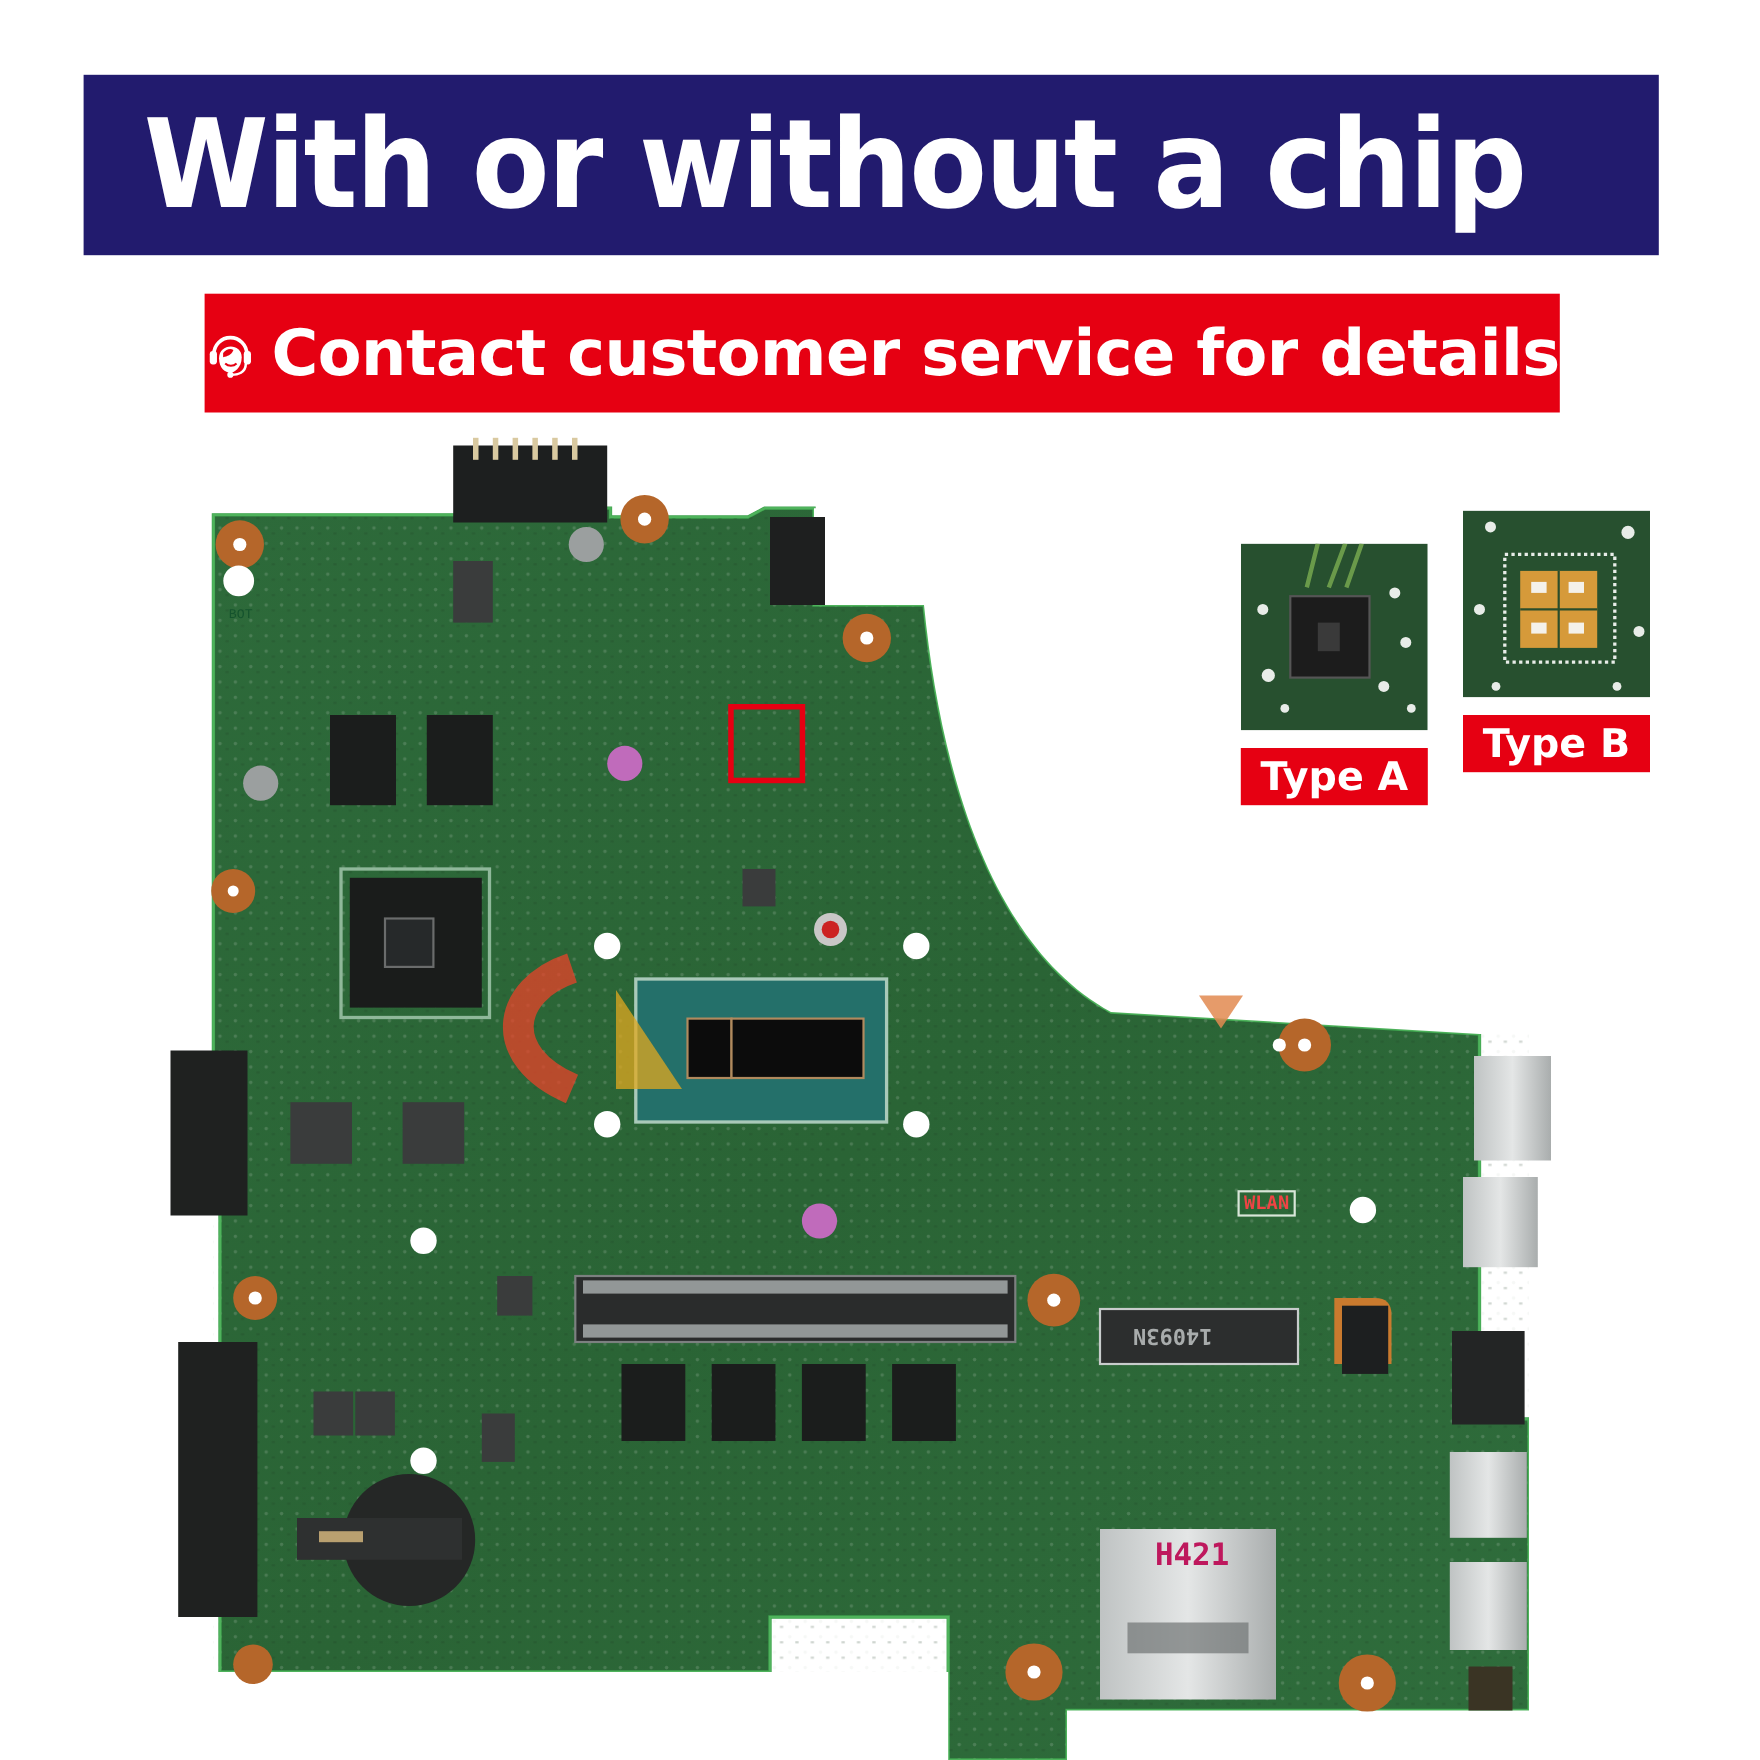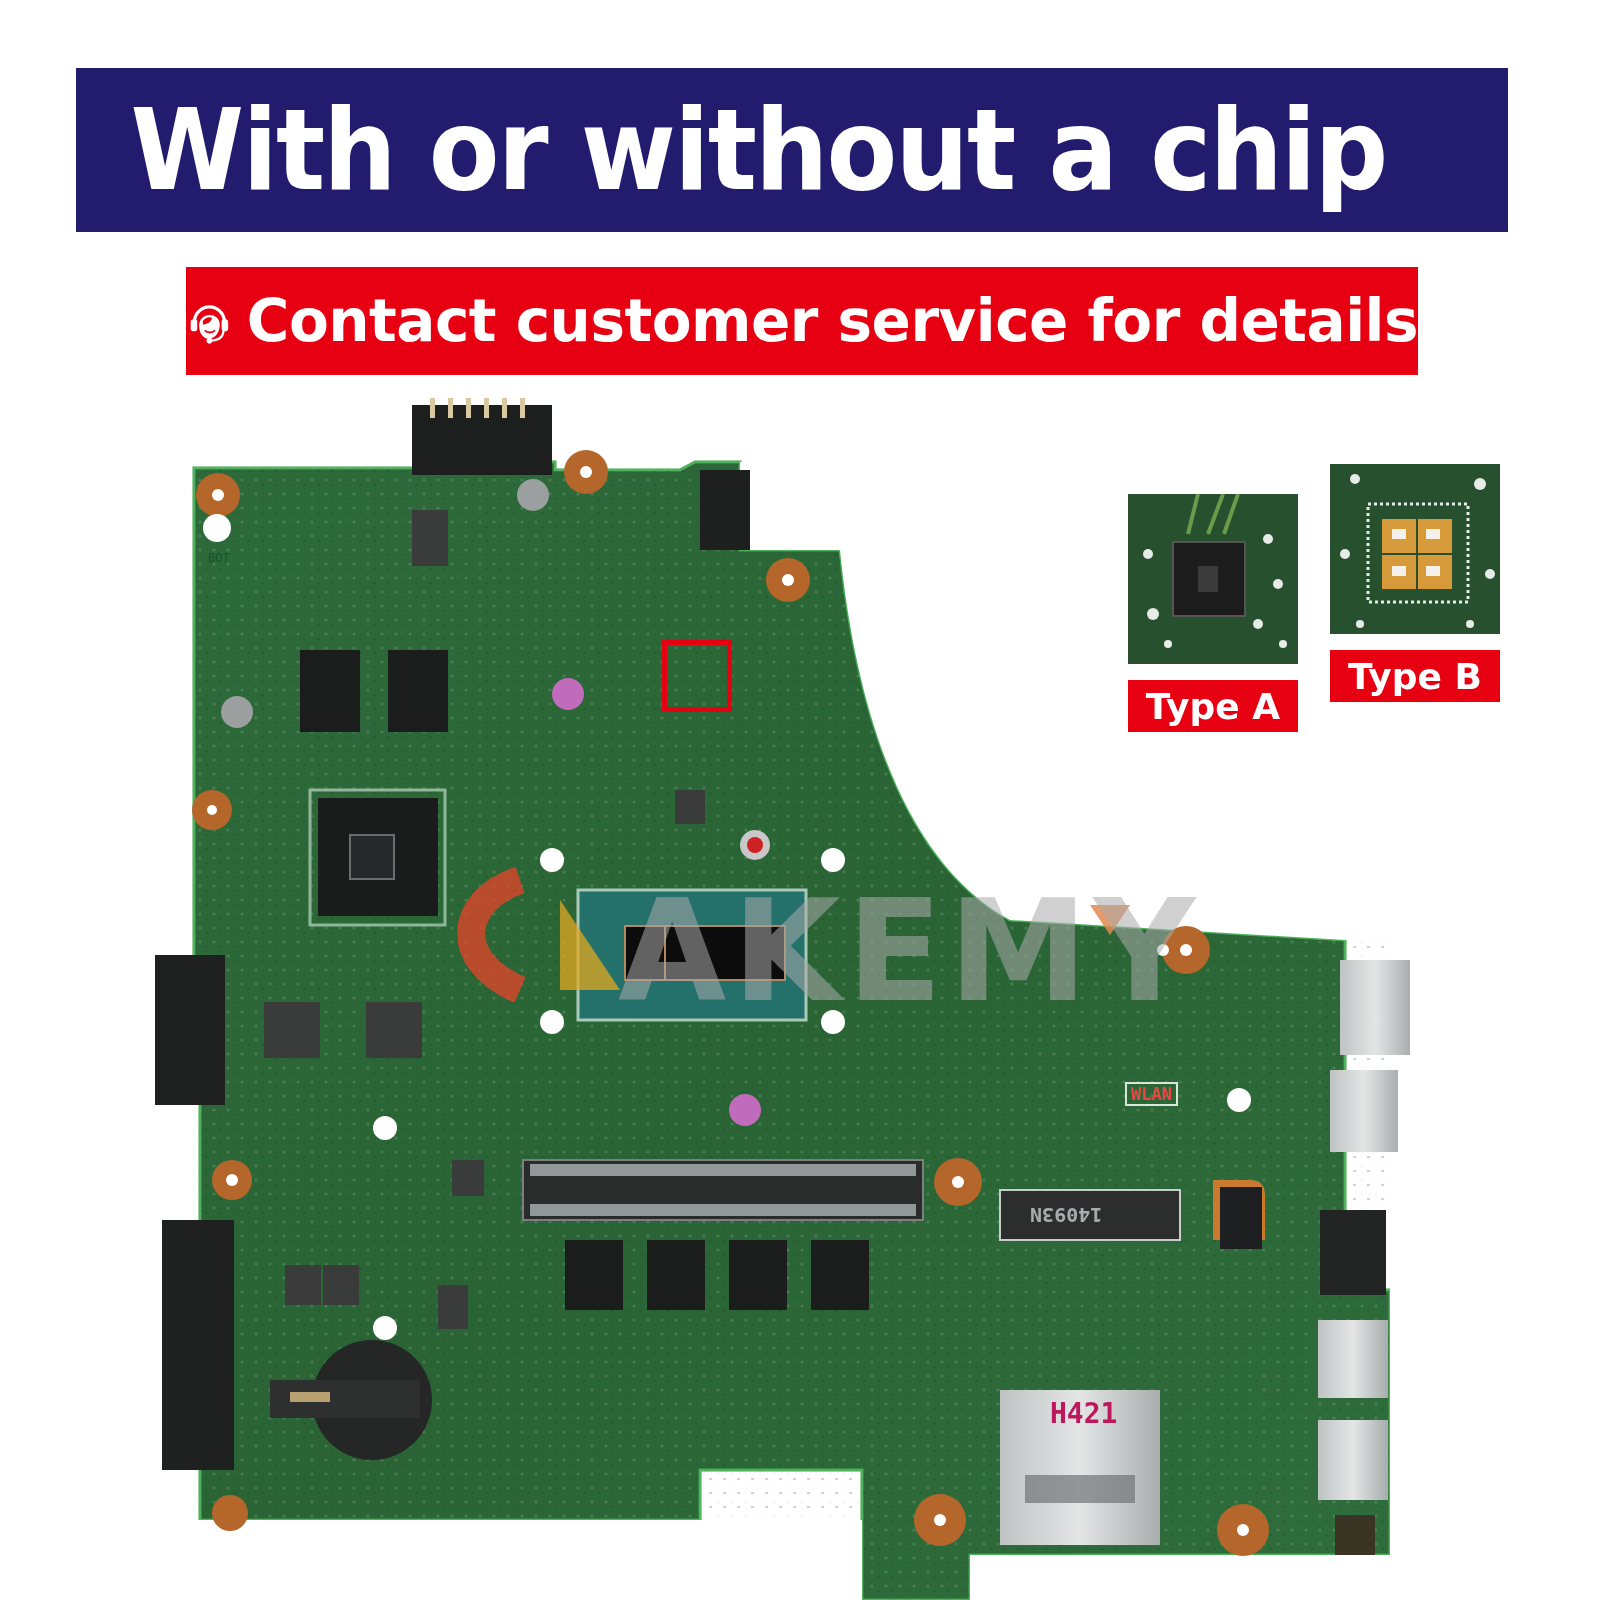--- a/index.html
+++ b/index.html
@@ -213,21 +213,20 @@
       <circle cx="755" cy="845" r="8" fill="#c22"></circle>
     <circle cx="745" cy="1110" r="16" fill="#c06bbb"></circle>
     <circle cx="237" cy="712" r="16" fill="#9b9f9f"></circle>
     <circle cx="533" cy="495" r="16" fill="#9b9f9f"></circle>
 
     <path d="M520 880 C460 900, 450 960, 520 990" stroke="#e8432a" stroke-width="28" fill="none" opacity="0.75"></path>
     <path d="M560 900 L620 990 L560 990 Z" fill="#e0a820" opacity="0.75"></path>
     <path d="M1090 905 L1110 935 L1130 905 Z" fill="#e28a50" opacity="0.85"></path>
   </svg>
 
-  <div class="watermark">AKEMY</div>
   <div class="highlight-box"></div>
   <div class="wlan-label">WLAN</div>
   <div class="silk" style="left:208px;top:552px;">BOT</div>
   <div class="mini-text" style="left:1030px;top:1203px;font-size:20px;color:#a8acac;transform:rotate(180deg);">14093N</div>
   <div class="mini-text" style="left:1050px;top:1397px;font-size:28px;color:#be185d;">H421</div>
 </div>
 
 <div class="type-card type-a">
   <div class="chip-img">
     <svg width="170" height="170" viewBox="0 0 170 170">

